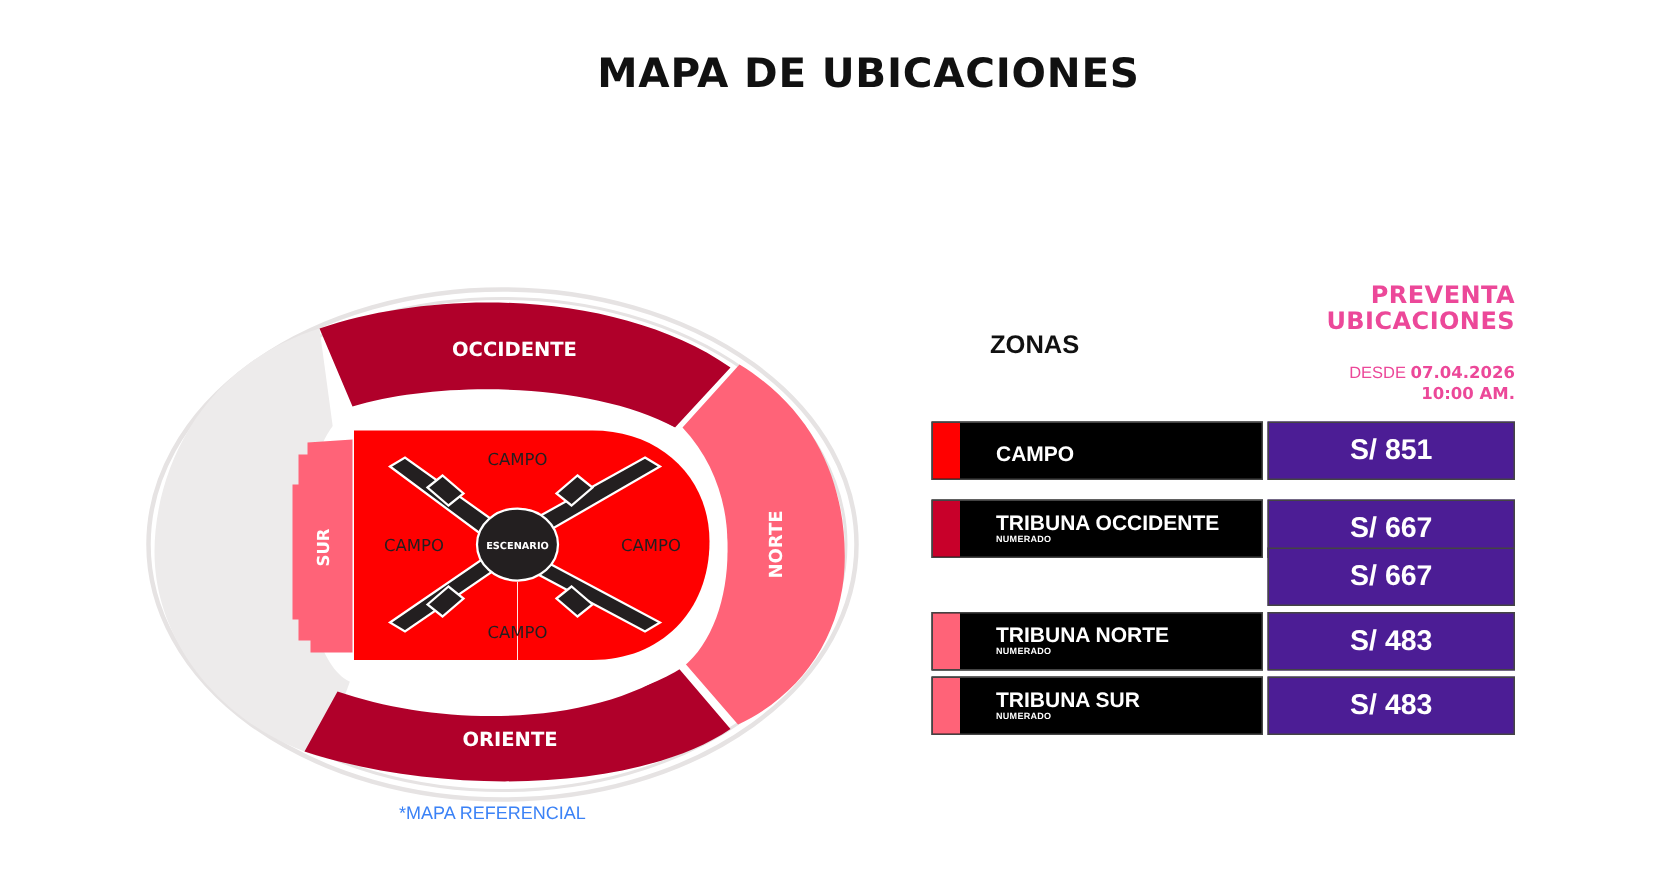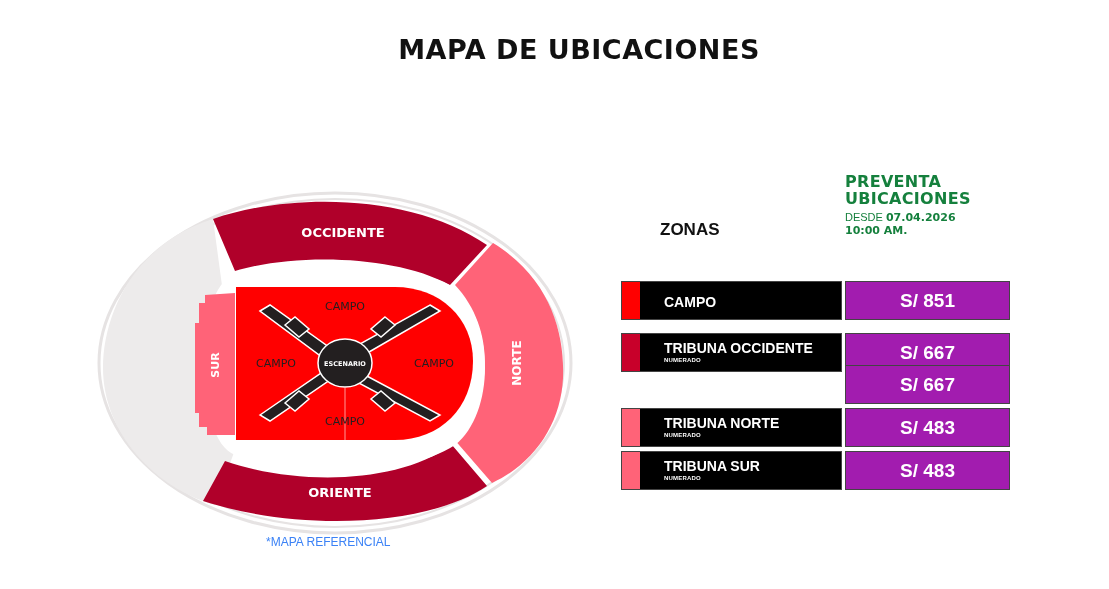--- a/index.html
+++ b/index.html
@@ -2,31 +2,31 @@
 <html><head>
 <meta charset="utf-8">
 <style>
   html, body { margin: 0; padding: 0; background: #ffffff; }
   body { width: 1109px; height: 589px; position: relative; overflow: hidden; font-family: "Liberation Sans", sans-serif; }
   .title { position: absolute; left: 0; top: 34px; width: 1158px; text-align: center; font-family: "DejaVu Sans", sans-serif; font-weight: bold; font-size: 27px; letter-spacing: 0.5px; color: #111; }
   .map { position: absolute; left: 95px; top: 183px; width: 480px; height: 360px; }
   .map svg { width: 480px; height: 360px; display: block; }
   .footnote { position: absolute; left: 266px; top: 535px; font-size: 12px; color: #3b82f6; }
   .zonas-h { position: absolute; left: 660px; top: 220px; font-weight: bold; font-size: 17px; color: #111; font-family: "Liberation Sans", sans-serif; text-align: center; }
-  .price-h { position: absolute; left: 845px; top: 173px; width: 165px; text-align: left; color: #15803d; }
+  .price-h { position: absolute; left: 845px; top: 188px; width: 165px; text-align: right; color: #ec4899; }
   .price-h .l1 { font-weight: bold; font-size: 16px; line-height: 17px; display: block; font-family: "DejaVu Sans", sans-serif; letter-spacing: 0.3px; }
-  .price-h .l2 { font-size: 11px; line-height: 13px; display: block; margin-top: 4px; }
+  .price-h .l2 { font-size: 11px; line-height: 13px; display: block; margin-top: 20px; }
   .price-h .l2 b { font-family: "DejaVu Sans", sans-serif; }
   .table { position: absolute; left: 621px; top: 281px; }
   .row { position: absolute; left: 0; height: 39px; width: 389px; }
   .zone-cell { position: absolute; left: 0; top: 0; width: 221px; height: 39px; background: #000; border: 1px solid #444; box-sizing: border-box; }
   .zone-swatch { position: absolute; left: 0; top: 0; width: 18px; height: 100%; }
   .zone-name { position: absolute; left: 42px; color: #fff; font-weight: bold; font-size: 14px; white-space: nowrap; }
   .zone-sub { position: absolute; left: 42px; top: 23px; color: #fff; font-weight: bold; font-size: 6px; letter-spacing: 0.2px; }
-  .price-cell { position: absolute; left: 224px; top: 0; width: 165px; height: 39px; background: #a21caf; border: 1px solid #444; box-sizing: border-box; color: #fff; font-weight: bold; font-size: 19px; text-align: center; line-height: 37px; }
+  .price-cell { position: absolute; left: 224px; top: 0; width: 165px; height: 39px; background: #4c1d95; border: 1px solid #444; box-sizing: border-box; color: #fff; font-weight: bold; font-size: 19px; text-align: center; line-height: 37px; }
 </style>
 </head>
 <body>
 
 <div class="title">MAPA DE UBICACIONES</div>
 
 <div class="map">
   <svg viewBox="0 0 480 360" xmlns="http://www.w3.org/2000/svg">
 
     <ellipse cx="240" cy="180" rx="236" ry="170" fill="#ffffff" stroke="#E6E3E3" stroke-width="3"></ellipse>

